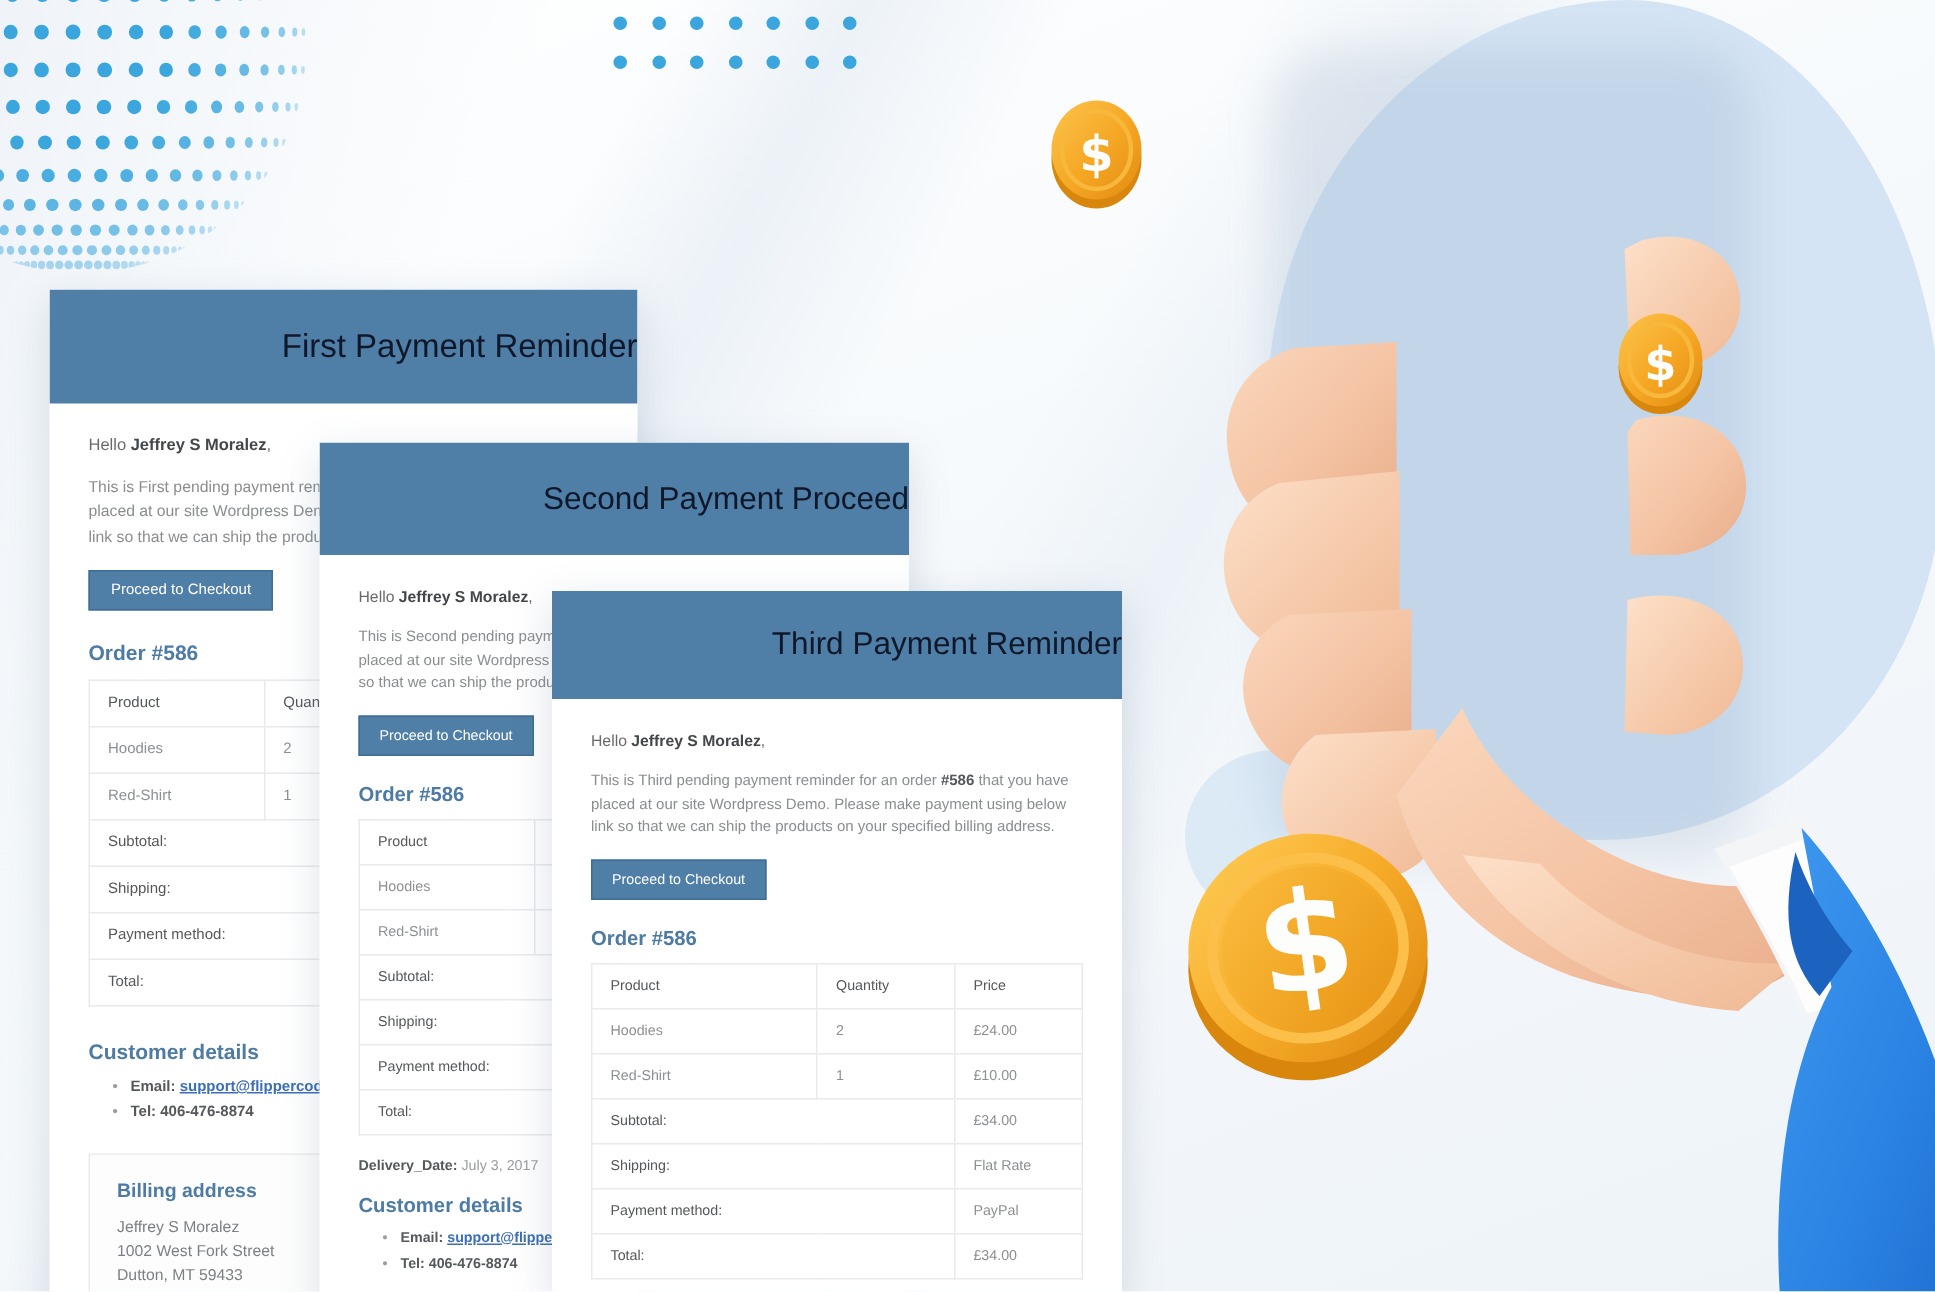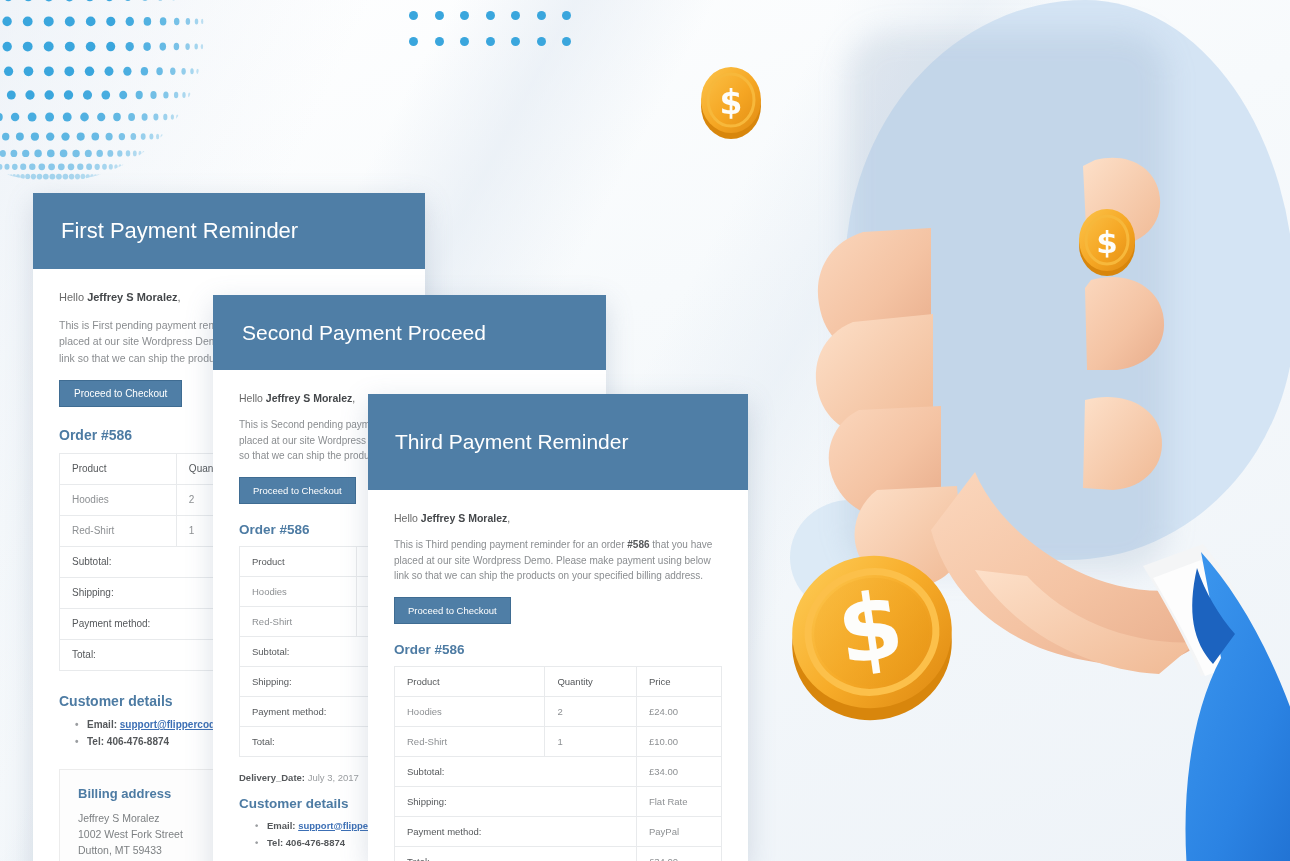--- a/index.html
+++ b/index.html
@@ -94,22 +94,22 @@
 
   
   .ecard {
     position:absolute;
     background:#ffffff;
     box-shadow:0 8px 26px rgba(90,115,145,0.22);
     overflow:hidden;
     color:#5a5a5a;
   }
   .ecard .hdr {
-    background:#4f7ea6; color:#ffffff;
-    display:flex; align-items:center;
+    background:#4f7ea6; color:#0f172a;
+    display:flex; align-items:center;justify-content:flex-end;
   }
   .ecard .hdr span { font-weight:normal; }
   .ecard .body { padding:0 26px; }
 
   .greet { color:#6a6a6a; }
   .greet b { color:#44474a; }
   .para { color:#8a8d90; line-height:1.55; }
   .para b { color:#55585b; }
 
   .checkout {
@@ -166,21 +166,21 @@
   #card2 .ordh { font-size:13.5px; margin-bottom:9px; }
   #card2 table.ord td, #card2 table.ord th { font-size:9.5px; padding:9px 12px; height:30px; }
   #card2 .deliv { font-size:9.5px; margin-top:15px; }
   #card2 .custh { font-size:13.5px; margin:13px 0 9px 0; }
   #card2 ul.cust { margin-left:28px; }
   #card2 ul.cust li { font-size:9.5px; margin-bottom:6px; }
   #card2 ul.cust li:before { left:-12px; }
 
   
   #card3 { left:368px; top:394px; width:380px; height:470px; }
-  #card3 .hdr { height:96px; padding-left:27px; font-size:21px; }
+  #card3 .hdr { height:72px; padding-left:27px; font-size:21px; }
   #card3 .body { padding-top:22px; }
   #card3 .greet { font-size:10.5px; margin-bottom:13px; }
   #card3 .para { font-size:10px; margin-bottom:13px; }
   #card3 .checkout { font-size:9.5px; padding:7px 13px; margin-bottom:18px; }
   #card3 .ordh { font-size:13.5px; margin-bottom:9px; }
   #card3 table.ord td, #card3 table.ord th { font-size:9.5px; padding:9px 12px; height:30px; }
   #card3 table.ord .c1 { width:46%; }
   #card3 table.ord .c2 { width:28%; }
 </style>
 </head>

